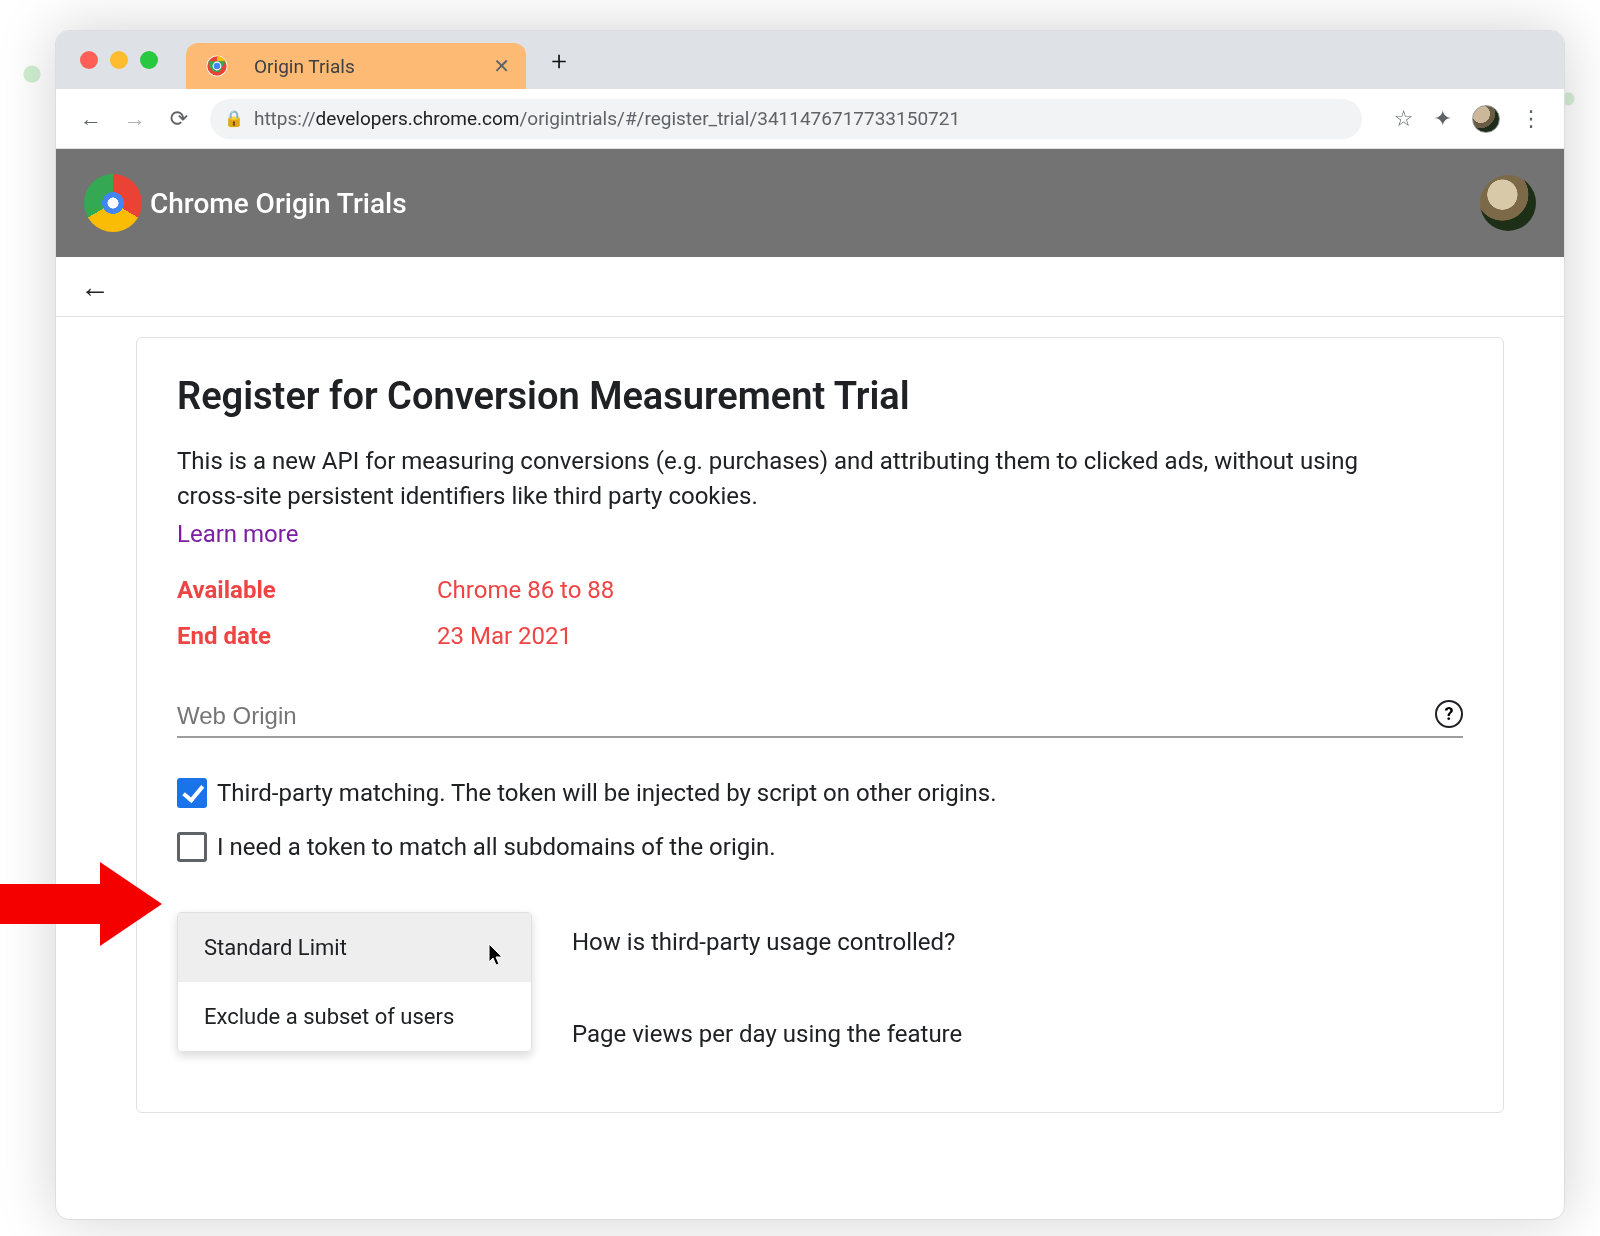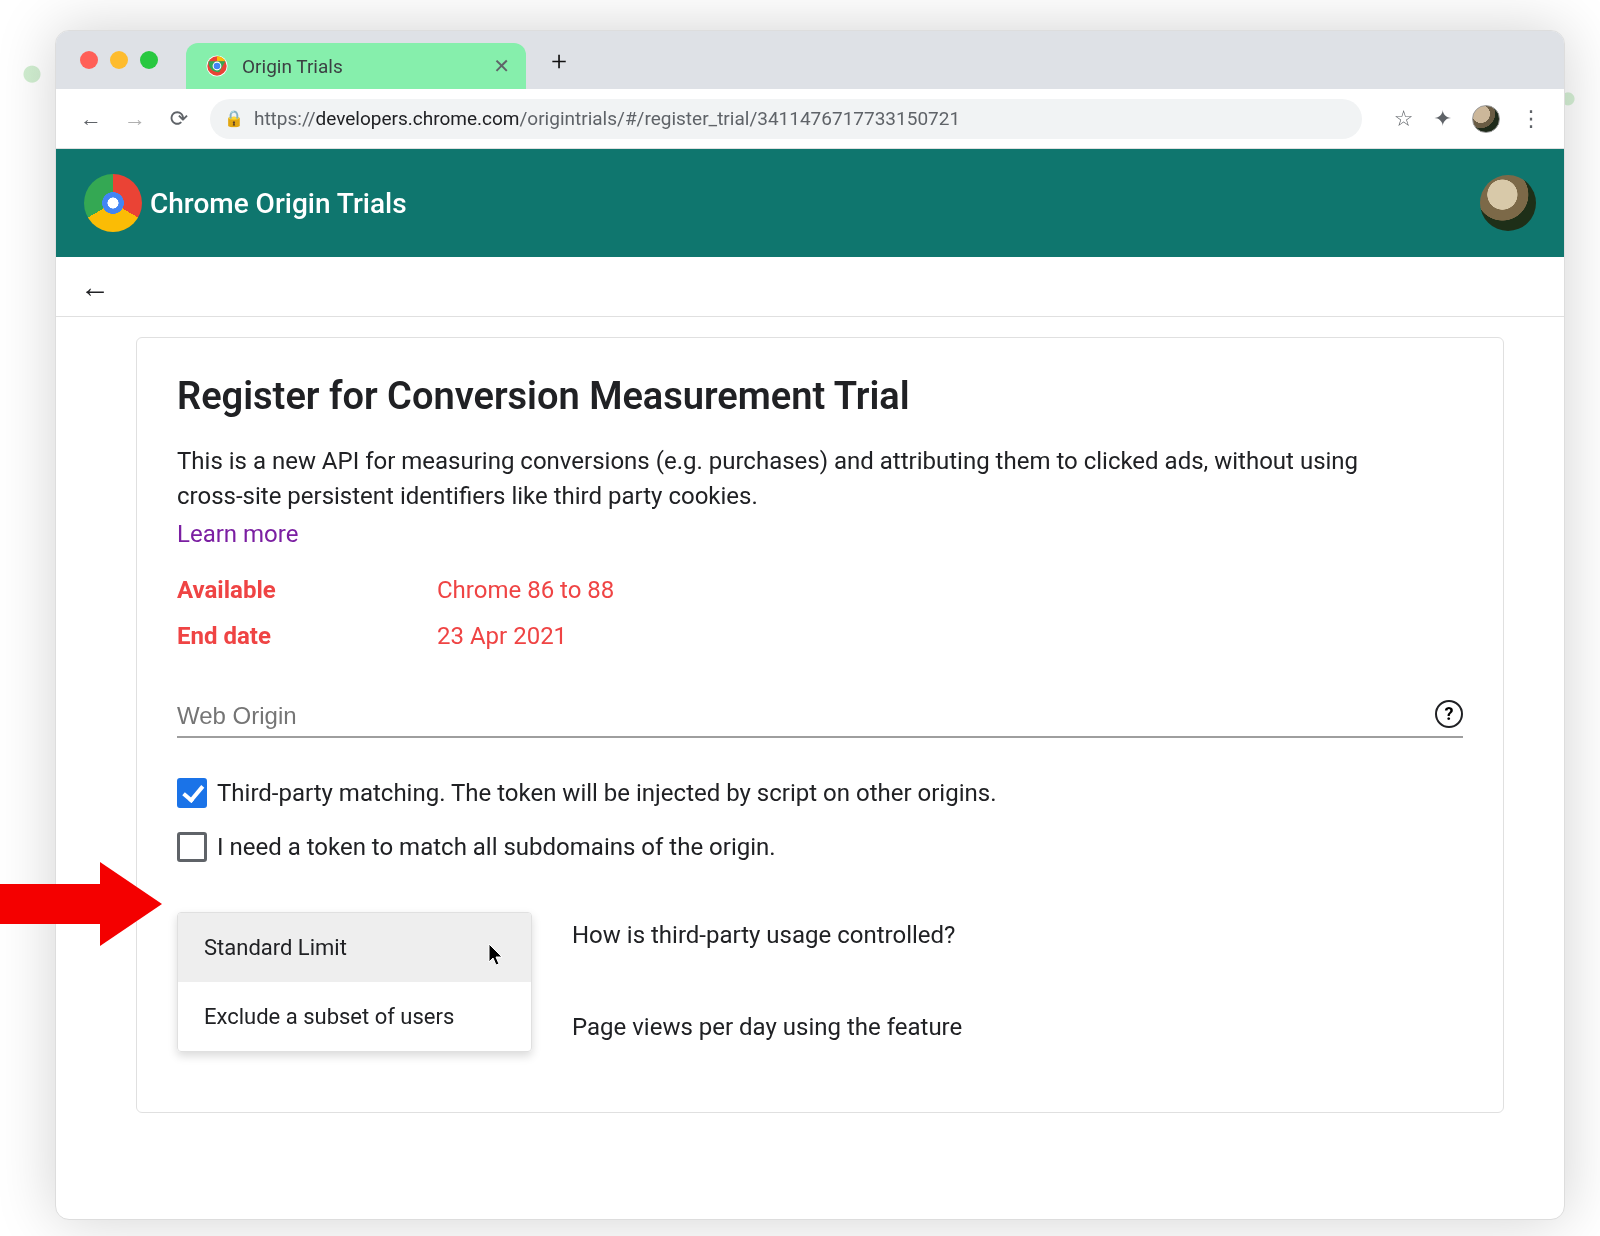--- a/index.html
+++ b/index.html
@@ -24,23 +24,23 @@
   }
   
   .tab-strip {
     height: 58px; background: #dee1e6; display: flex; align-items: center;
     padding-left: 24px;
   }
   .traffic { display:flex; gap:12px; margin-right: 28px;}
   .dot { width:18px; height:18px; border-radius:50%; }
   .dot.red{background:#ff5f57;} .dot.yellow{background:#febc2e;} .dot.green{background:#28c840;}
   .tab {
-    background:#86efac; height:46px; margin-top:12px; border-radius:12px 12px 0 0;
+    background:#fdba74; height:46px; margin-top:12px; border-radius:12px 12px 0 0;
     width: 340px; display:flex; align-items:center; padding:0 16px 0 20px;
-    gap:14px; color:#3c4043; font-size:19px;
+    gap:26px; color:#3c4043; font-size:19px;
     position: relative;
   }
   .tab-favicon { width:22px; height:22px; flex:0 0 22px; }
   .tab-title{ flex:1; white-space:nowrap; overflow:hidden; }
   .tab-close{ font-size:20px; color:#5f6368; cursor:pointer;}
   .tab-plus{ margin-left:12px; color:#111; font-size:26px; padding:6px 8px; cursor:pointer;}
   .addr-bar{
     height:60px; background:#fff; display:flex; align-items:center; gap:18px;
     padding: 0 22px; border-bottom:1px solid #e0e0e0;
   }
@@ -55,21 +55,21 @@
   .url-text .host{ color:#202124;text-align:right;}
   .right-icons{ display:flex; align-items:center; gap:20px; margin-left:14px;}
   .right-icons .ic{ color:#5f6368; font-size:22px; cursor:pointer;}
   .mini-avatar{ width:28px; height:28px; border-radius:50%; background:
     radial-gradient(circle at 30% 30%, #ccb79a 0 35%, #6a5c44 36% 55%, #1e2a1a 56% 100%);
     border:1px solid #999; cursor:pointer;}
   .menu-dots{ color:#5f6368; font-size:22px; cursor:pointer;}
 
   
   .app-header{
-    height:108px; background:#0f766e; display:flex; align-items:center;
+    height:108px; background:#737373; display:flex; align-items:center;
     padding:0 28px; color:#fff; justify-content:space-between;
   }
   .app-header .left{ display:flex; align-items:center; gap:8px;}
   .chrome-logo{ width:58px; height:58px; border-radius:50%;
     background:
       radial-gradient(circle at 50% 50%, #fff 0 13%, #4285f4 14% 26%, transparent 27%),
       conic-gradient(#ea4335 0 120deg, #fbbc05 120deg 240deg, #34a853 240deg 360deg);
   }
   .app-header h1{ font-size:28px; font-weight:500; }
   .large-avatar{ width:56px; height:56px; border-radius:50%;
@@ -113,21 +113,21 @@
   .dropdown{
     width:355px; border:1px solid #e0e0e0; border-radius:4px; overflow:hidden;
     box-shadow: 0 4px 10px rgba(0,0,0,.15); position:relative;
   }
   .dd-item{ padding:22px 26px; font-size:22px; color:#202124; cursor:pointer;
     display:flex; align-items:center; justify-content:space-between;}
   .dd-item.sel{ background:#eeeeee;}
   .cursor-ptr{ position:absolute; left:310px; top:30px; font-size:18px; color:#000;}
   .right-texts{ margin-left:40px; font-size:24px; color:#202124;}
   .right-texts div{ margin-top:0; }
-  .right-texts .q{ margin-top:9px;}
+  .right-texts .q{ margin-top:16px;}
   .right-texts .pv{ margin-top:64px;}
 
   
   .red-arrow{
     position:absolute; left:0; top:862px; width:170px; height:84px; z-index:50;
   }
   .red-arrow .shaft{
     position:absolute; left:0; top:22px; width:110px; height:40px; background:#f40000;
   }
   .red-arrow .head{
@@ -214,21 +214,21 @@
     <div class="desc">This is a new API for measuring conversions (e.g. purchases) and attributing them to clicked ads, without using cross-site persistent identifiers like third party cookies.</div>
     <a class="learn-link">Learn more</a>
 
     <div class="meta-rows">
       <div class="meta-row">
         <div class="meta-label">Available</div>
         <div class="meta-val">Chrome 86 to 88</div>
       </div>
       <div class="meta-row">
         <div class="meta-label">End date</div>
-        <div class="meta-val">23 Apr 2021</div>
+        <div class="meta-val">23 Mar 2021</div>
       </div>
     </div>
 
     <div class="origin-row">
       <input class="origin-input" placeholder="Web Origin" style="">
       <div class="help-ico">?</div>
     </div>
 
     <div class="check-row">
       <div class="cb checked"></div>

